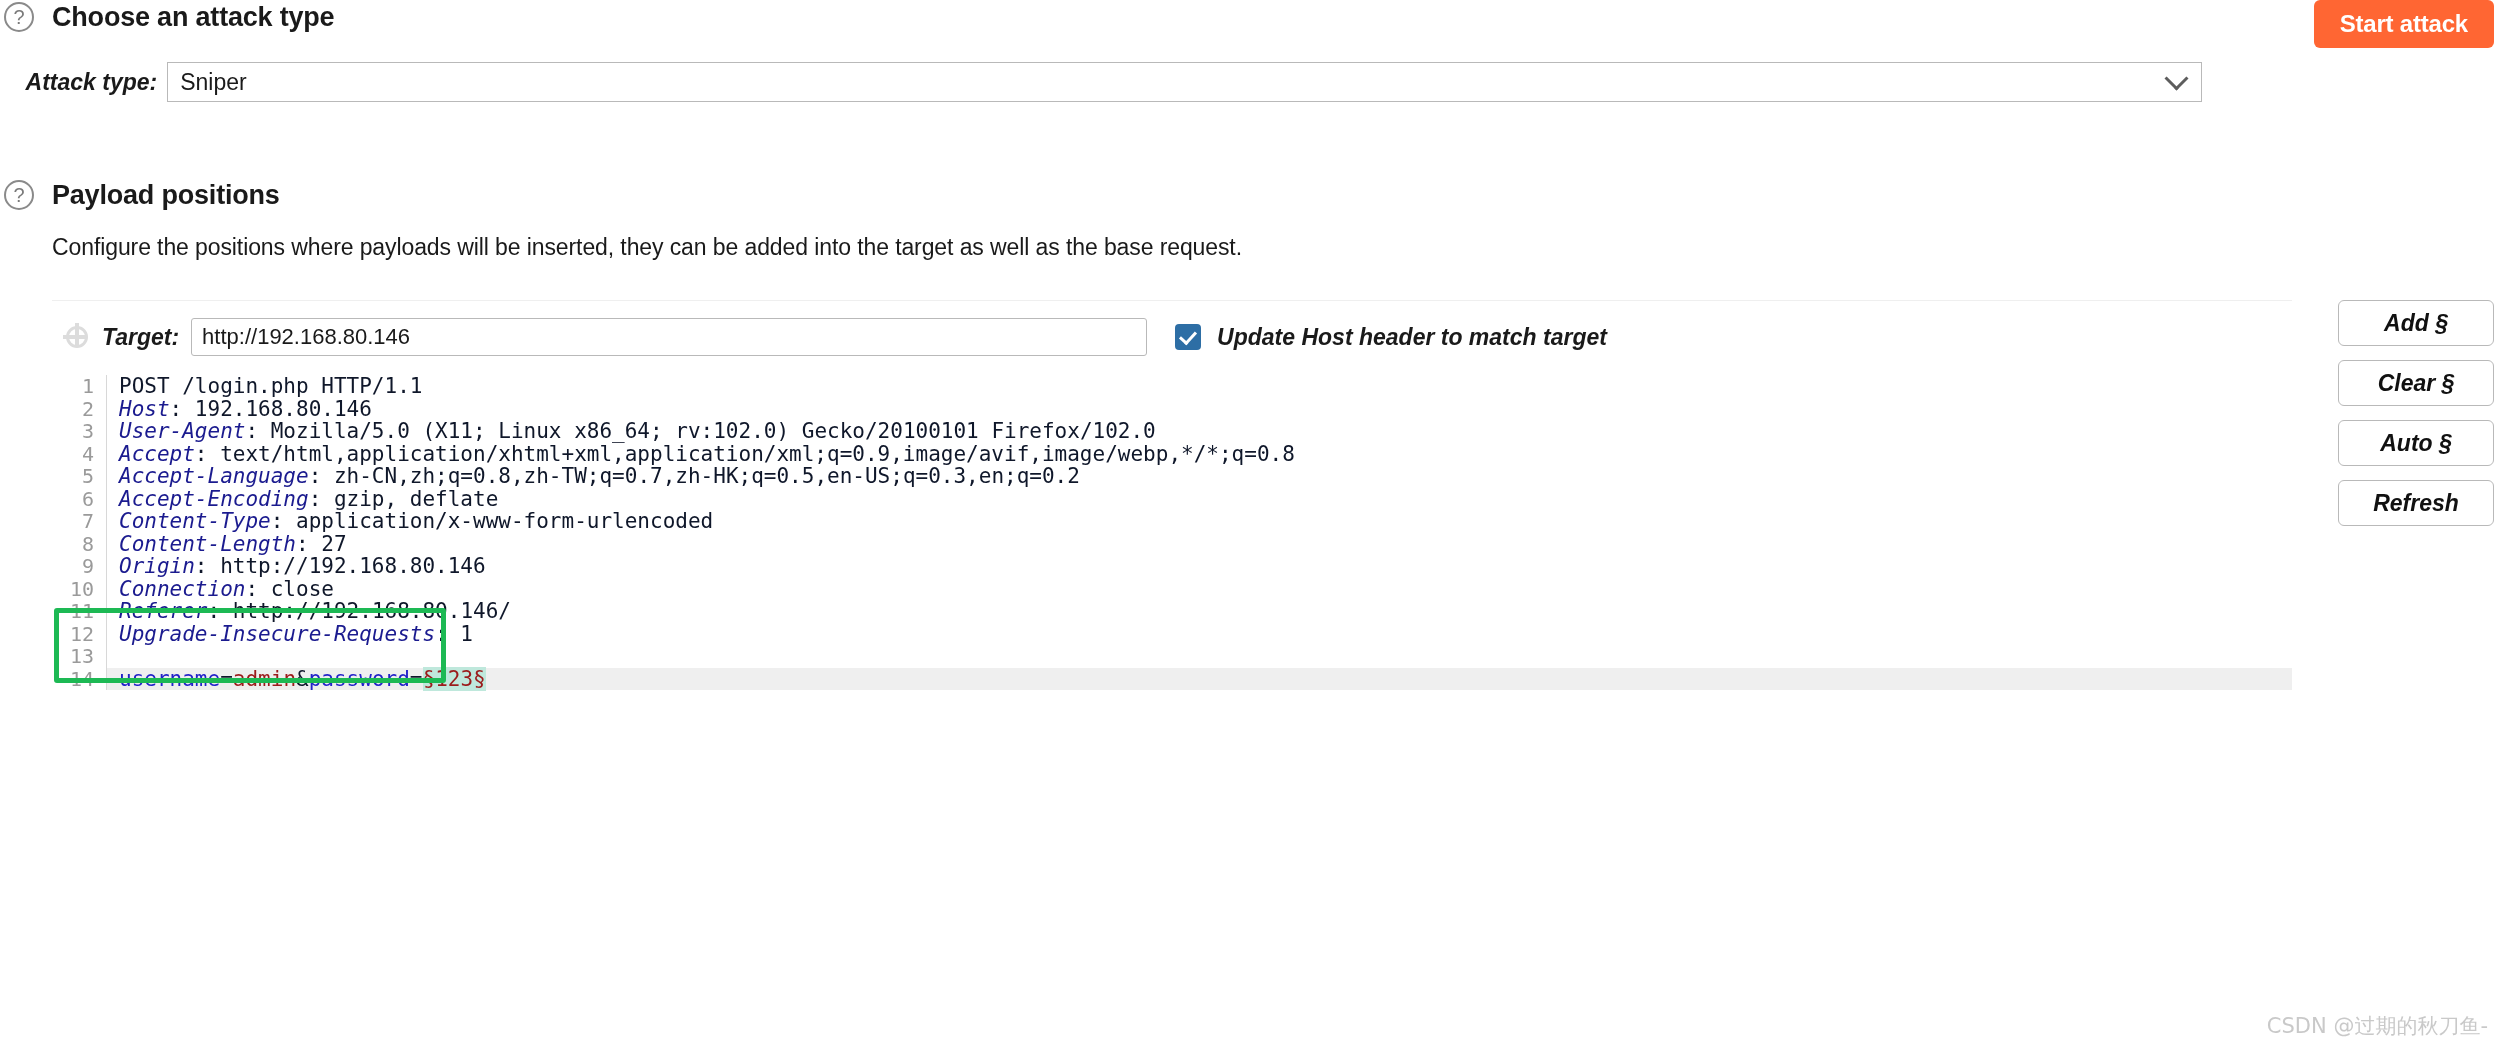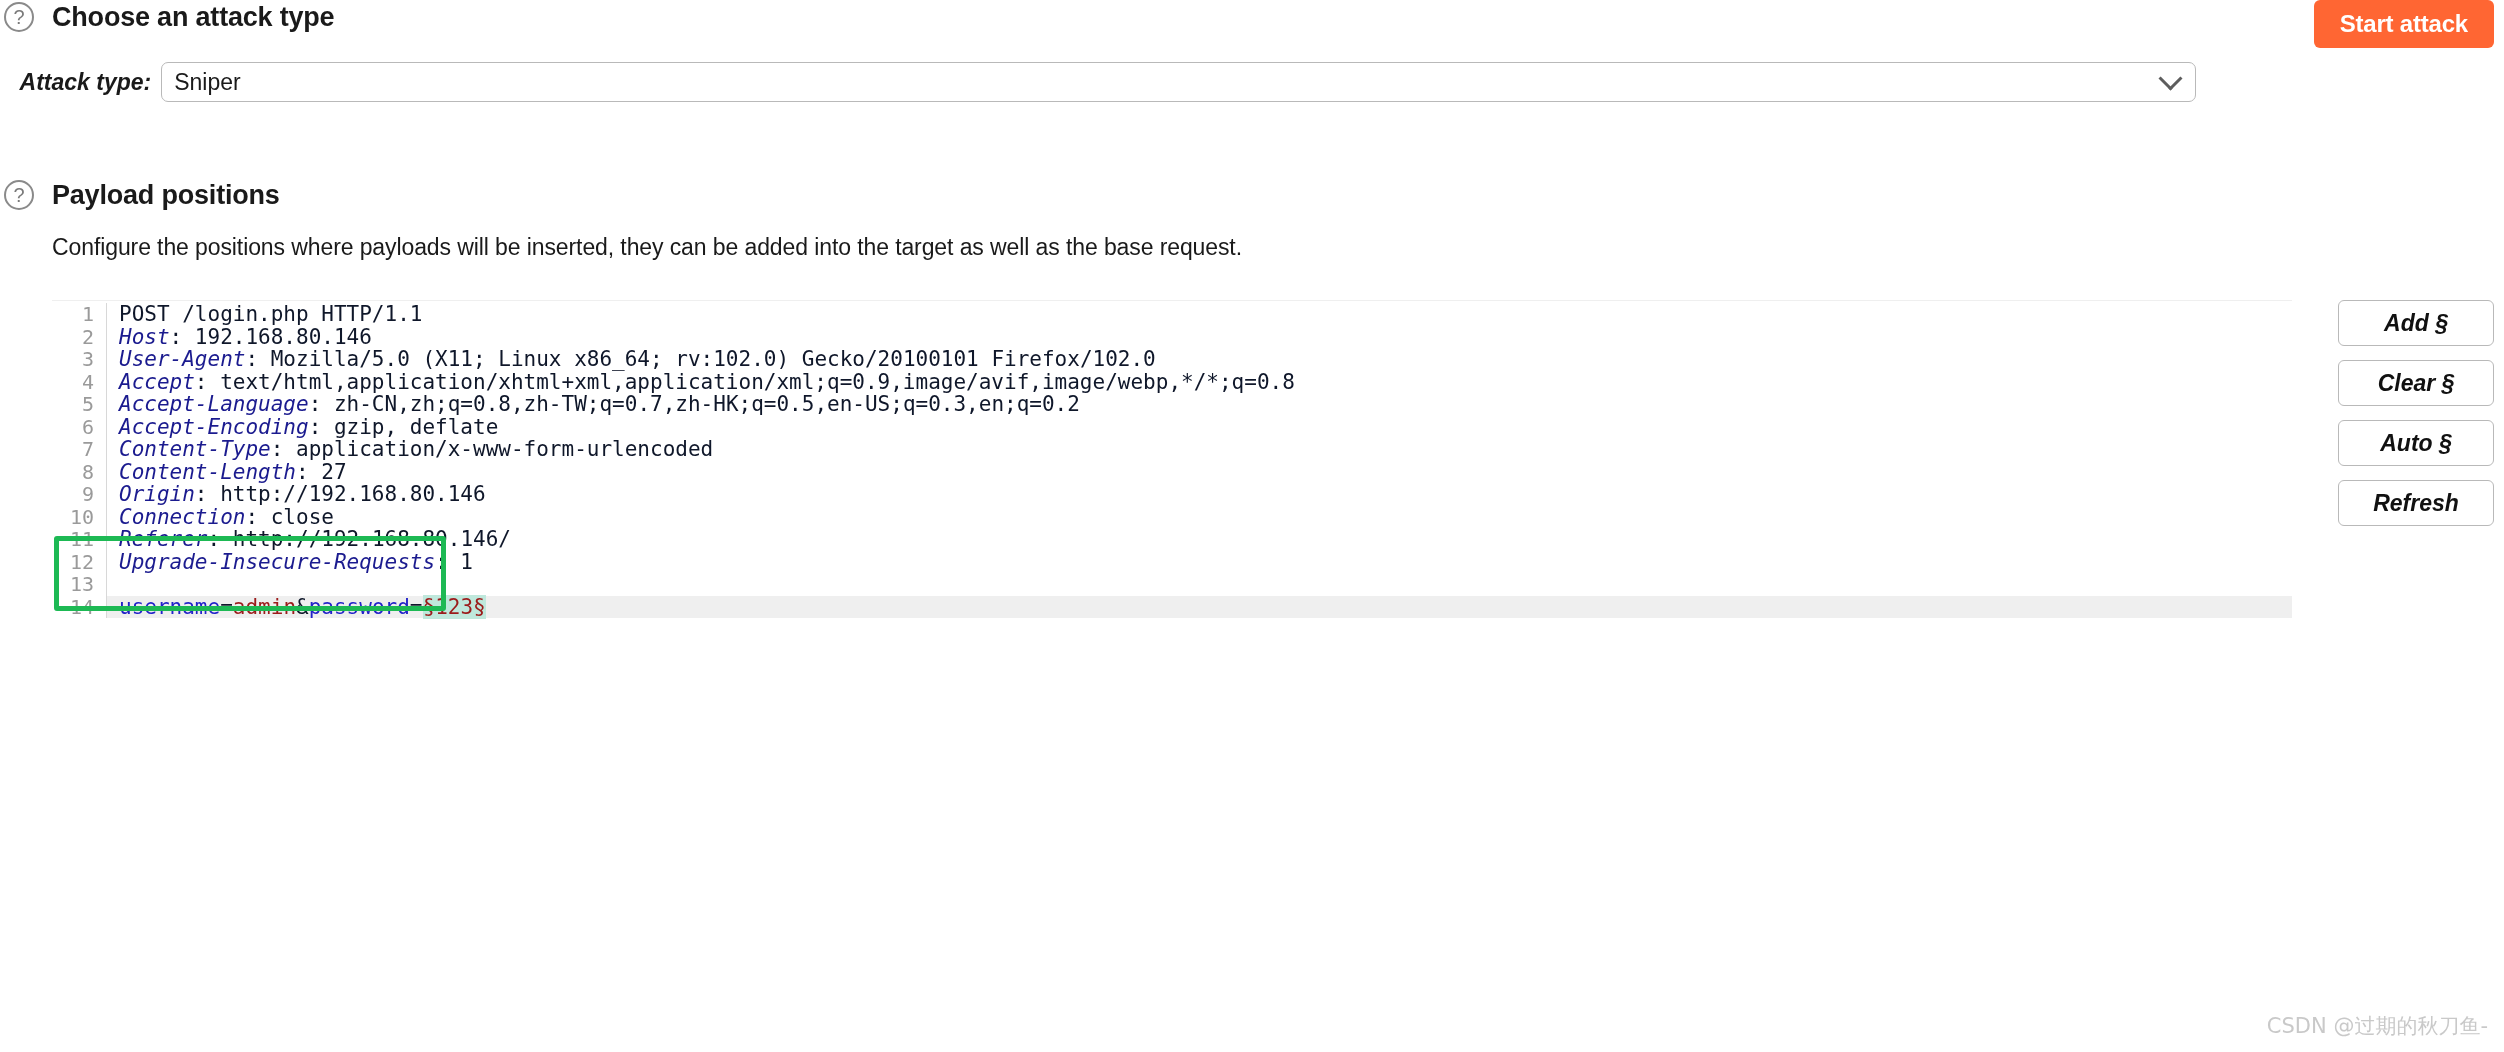--- a/index.html
+++ b/index.html
@@ -60,40 +60,40 @@
     font-size: 24px;
     font-weight: bold;
     font-family: "Liberation Sans", sans-serif;
     padding: 10px 26px;
     cursor: pointer;
     letter-spacing: -0.2px;
   }
 
   .attack-type-row {
     position: absolute;
-    left: 12px; top: 62px;
+    left: 18px; top: 62px;
     display: flex;
     align-items: center;
     width: 2184px;
   }
   .attack-type-label {
     font-size: 23px;
     font-style: italic;
     font-weight: bold;
     width: 152px;
     text-align: right;
     padding-right: 10px;
     box-sizing: border-box;
   }
   .select-box {
     position: relative;
     width: 2076px;
     height: 40px;
     border: 1.5px solid #b9b9b9;
-    border-radius: 7px;
+    border-radius: 0;
     background: #ffffff;
     display: flex;
     align-items: center;
     box-sizing: border-box;
     cursor: pointer;
   }
   .select-value {
     font-size: 23px;
     padding-left: 12px;
     color: #1a1a1a;
@@ -325,20 +325,29 @@
 <div class="section-payload">
   <div class="sec-head">
     <span class="help-icon">?</span>
     <span class="sec-title">Payload positions</span>
   </div>
   <div class="payload-desc">Configure the positions where payloads will be inserted, they can be added into the target as well as the base request.</div>
 </div>
 
 <div class="editor-panel">
 
+  <div class="target-row">
+    <span class="target-move-icon"></span>
+    <span class="target-label">Target:</span>
+    <input class="target-input" type="text" value="http://192.168.80.146" style="">
+    <label class="host-check-wrap">
+      <span class="checkbox"></span>
+      <span class="host-check-label">Update Host header to match target</span>
+    </label>
+  </div>
 
   <div class="code-area" id="code-area">
     <div class="green-box"></div>
   <div class="code-line">
         <span class="ln">1</span>
         <span class="code-text"><span class="tok-plain">POST /login.php HTTP/1.1</span></span>
       </div>
       <div class="code-line">
         <span class="ln">2</span>
         <span class="code-text"><span class="hdr">Host</span><span class="tok-plain">: 192.168.80.146</span></span>

